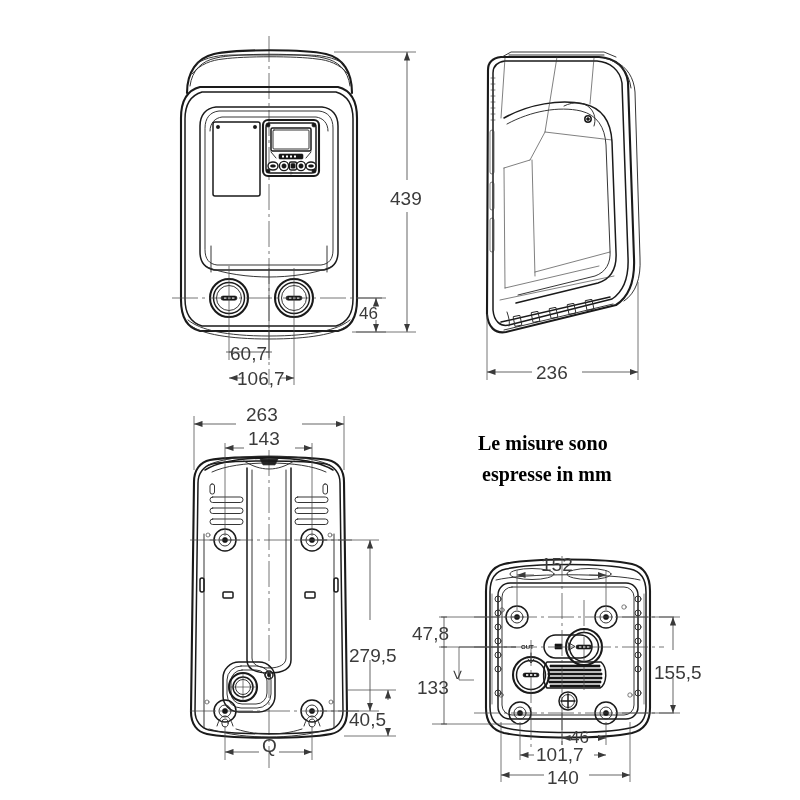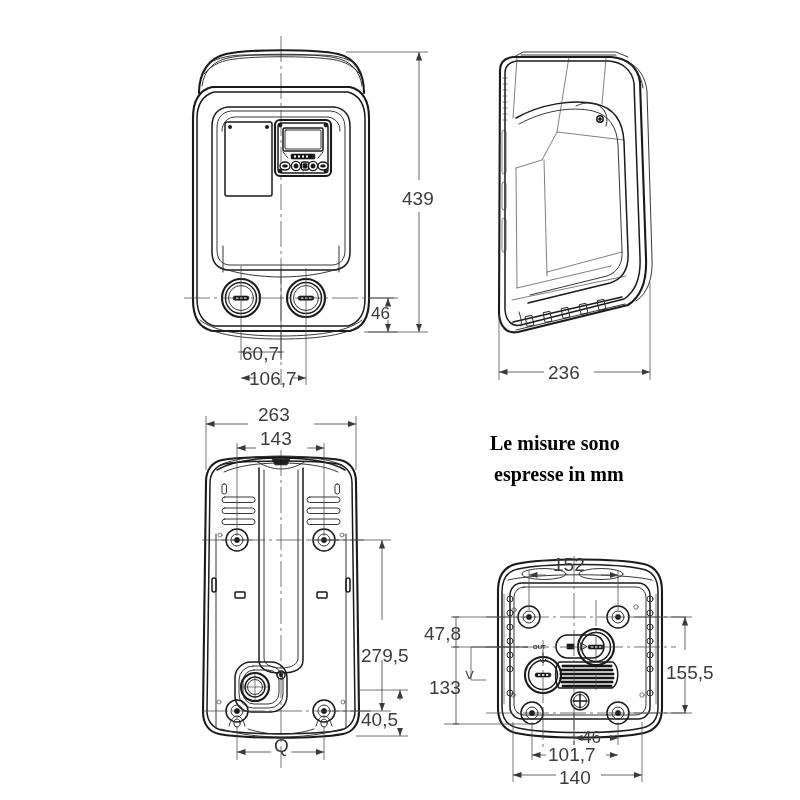--- a/index.html
+++ b/index.html
@@ -10,21 +10,21 @@
   }
   body {
     width: 800px;
     height: 800px;
     font-family: "Liberation Sans", sans-serif;
     overflow: hidden;
     position: relative;
   }
   #drawing-root {
     position: absolute;
-    left: 16px; top: 0;
+    left: 4px; top: 0;
     width: 648px;
     height: 800px;
   }
   svg.sheet {
     display: block;
     width: 800px;
     height: 800px;
   }
   
   .ol    { fill: none; stroke: #1a1a1a; stroke-width: 2.1; stroke-linejoin: round; stroke-linecap: round; }

